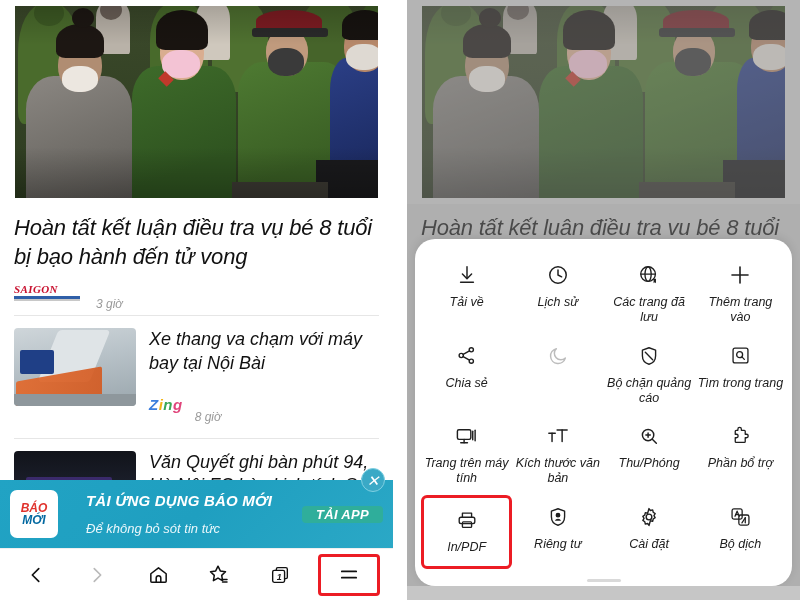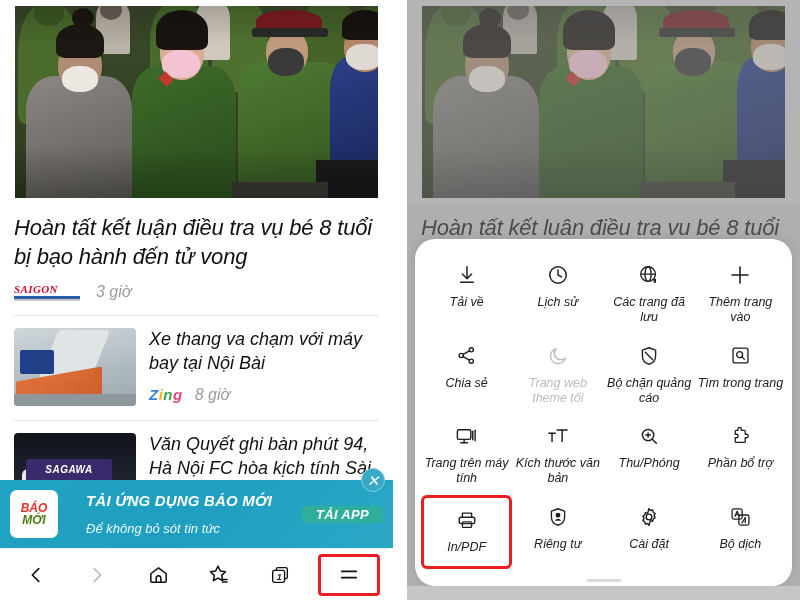--- a/index.html
+++ b/index.html
@@ -53,21 +53,21 @@
   .meta-row { display:flex; align-items:center; gap:14px; margin-top:12px; height:18px; }
   .src-saigon {
     display:flex; flex-direction:column; width:68px;
   }
   .src-saigon .w {
     font-size:11px; font-weight:700; color:#c8102e; letter-spacing:.4px;
     font-family:"Liberation Serif", serif;
   }
   .src-saigon .bar { height:3px; background:#2f5fa8; width:66px; margin-top:1px; }
   .src-saigon .bar2 { height:2px; background:#c8c8c8; width:66px; }
-  .age { font-size:16px; color:#9a9a9a; }
+  .age { font-size:12px; color:#9a9a9a;margin-top:24px; }
 
   .divider { height:1px; background:#e6e6e6; margin:10px 14px 0 14px; }
 
   .row-article { display:flex; gap:13px; padding:12px 14px 4px 14px; }
   .thumb { width:122px; height:78px; border-radius:4px; flex:0 0 auto; overflow:hidden; position:relative; }
   .thumb.plane {
     background:linear-gradient(170deg,#cfd6da 0%,#b9c3c9 40%,#9aa6ad 100%);
   }
   .thumb.plane .tail{
     position:absolute; left:34px; top:2px; width:52px; height:52px;
@@ -110,21 +110,21 @@
     position:absolute; left:0; right:0; bottom:52px; height:68px;
     background:linear-gradient(135deg,#21a3c4 0%, #1f9fc0 50%, #2ba8c6 100%);
     display:flex; align-items:center; padding:0 10px;
   }
   .ad-logo{
     width:48px; height:48px; background:#fff; border-radius:7px;
     display:flex; flex-direction:column; align-items:center; justify-content:center;
     flex:0 0 auto;
   }
   .ad-logo .l1{ color:#e0322c; font-size:12px; font-weight:700; line-height:12px;}
-  .ad-logo .l2{ color:#4d7c0f; font-size:12px; font-weight:700; line-height:13px;}
+  .ad-logo .l2{ color:#0369a1; font-size:12px; font-weight:700; line-height:13px;}
   .ad-text{ flex:1; padding-left:28px; min-width:0;}
   .ad-title{ color:#fff; font-size:15px; font-weight:700; letter-spacing:.2px; white-space:nowrap;}
   .ad-sub{ color:#eaf7fb; font-size:13px; margin-top:12px; white-space:nowrap;}
   .ad-cta{
     flex:0 0 auto; background:#2fae9b; color:#fff; font-size:13px; font-weight:700;
     padding:1px 14px; border-radius:4px; letter-spacing:.3px;
   }
   .ad-close{
     position:absolute; right:8px; top:-12px; width:24px; height:24px; border-radius:50%;
     background:#3aa9c6; color:#fff; font-size:15px; line-height:24px; text-align:center;
@@ -453,21 +453,20 @@
           </div>
           <div class="lbl">Chia sẻ</div>
         </div>
 
         <div class="tile dimmed">
           <div class="ico">
             <svg width="22" height="22" viewBox="0 0 24 24" fill="none" stroke="#bcbcbc" stroke-width="1.6" stroke-linecap="round" stroke-linejoin="round">
                 <path d="M20 14.2A8.2 8.2 0 1 1 10.2 4a6.6 6.6 0 0 0 9.8 10.2z"></path>
               </svg>
           </div>
-          <div class="lbl">Trang web theme tối</div>
         </div>
 
         <div class="tile">
           <div class="ico">
             <svg width="22" height="22" viewBox="0 0 24 24" fill="none" stroke="#1f1f1f" stroke-width="1.5" stroke-linecap="round" stroke-linejoin="round">
                 <path d="M12 3l7.2 2.7v6c0 4.6-3 8.1-7.2 9.3-4.2-1.2-7.2-4.7-7.2-9.3v-6z"></path>
                 <line x1="8" y1="8" x2="16" y2="16"></line>
               </svg>
           </div>
           <div class="lbl">Bộ chặn quảng cáo</div>

